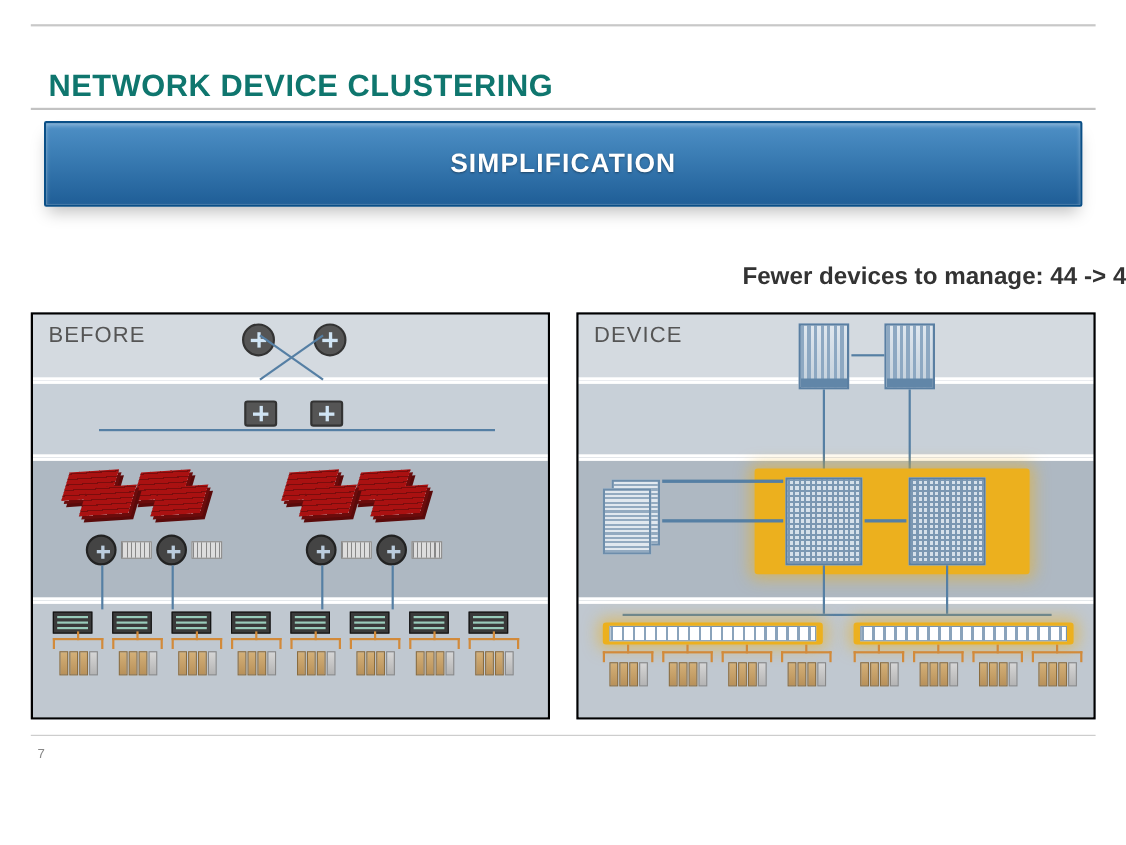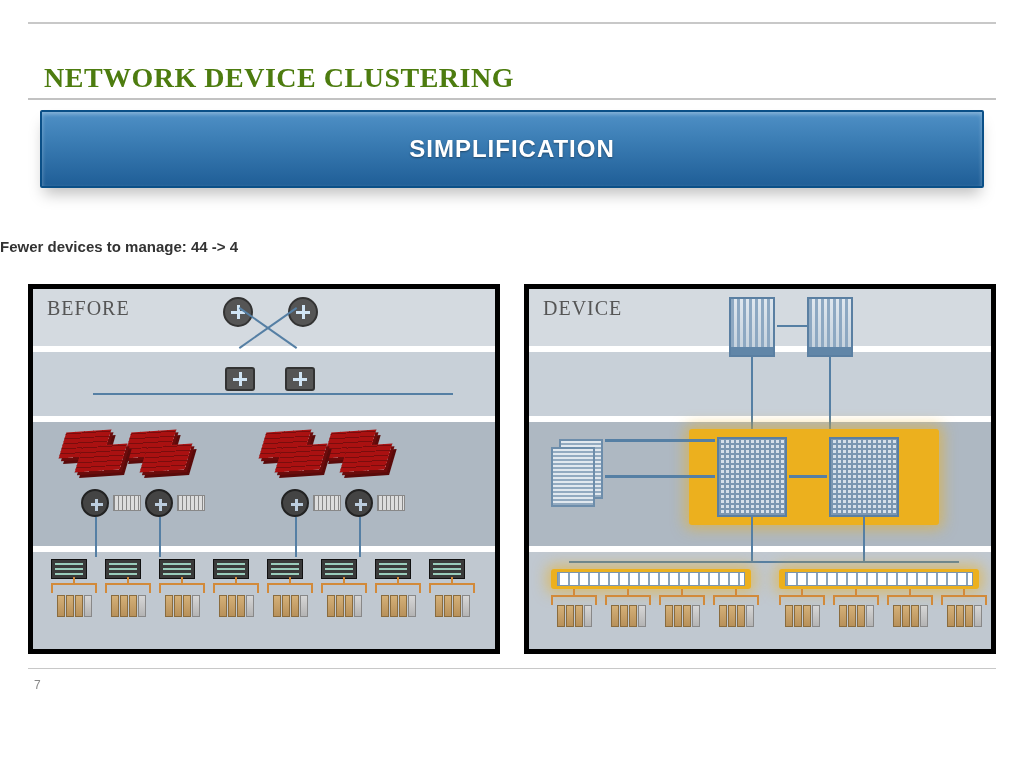--- a/index.html
+++ b/index.html
@@ -15,22 +15,21 @@
     position: absolute;
     top: 22px; left: 28px; right: 28px;
     border-top: 2px solid #c8c8c8;
   }
   .page-title {
     position: absolute;
     top: 62px; left: 44px;
     font-size: 28px;
     font-weight: 800;
     letter-spacing: 0.5px;
-    color: #4d7c0f;
-    font-family: Liberation Serif, serif;
+    color: #0f766e;
   }
   .title-rule {
     position: absolute;
     top: 98px; left: 28px; right: 28px;
     border-top: 2px solid #c2c2c2;
   }
   .banner {
     position: absolute;
     top: 110px; left: 40px; right: 40px;
     height: 78px;
@@ -45,40 +44,39 @@
   .banner-text {
     color: #fff;
     font-size: 24px;
     font-weight: 700;
     letter-spacing: 1px;
     text-shadow: 0 1px 2px rgba(0,0,0,0.4);
   }
   .subhead {
     position: absolute;
     top: 238px; left: 0; right: 0;
-    text-align: left;
-    font-size: 15px;
+    text-align: right;
+    font-size: 22px;
     font-weight: 700;
     color: #333;
   }
 
   .panels {
     position: absolute;
     top: 284px; left: 28px; right: 28px;
     display: flex;
     gap: 24px;
   }
   .panel {
     flex: 1;
     height: 370px;
-    border: 5px solid #000000;
+    border: 2px solid #000000;
     background: #b8c2cc;
     position: relative;
     overflow: hidden;
-    font-family: Liberation Serif, serif;
   }
   .panel-label {
     position: absolute;
     top: 8px; left: 14px;
     font-size: 20px;
     color: #555;
     letter-spacing: 1px;
     z-index: 50;
   }
   .tier {

